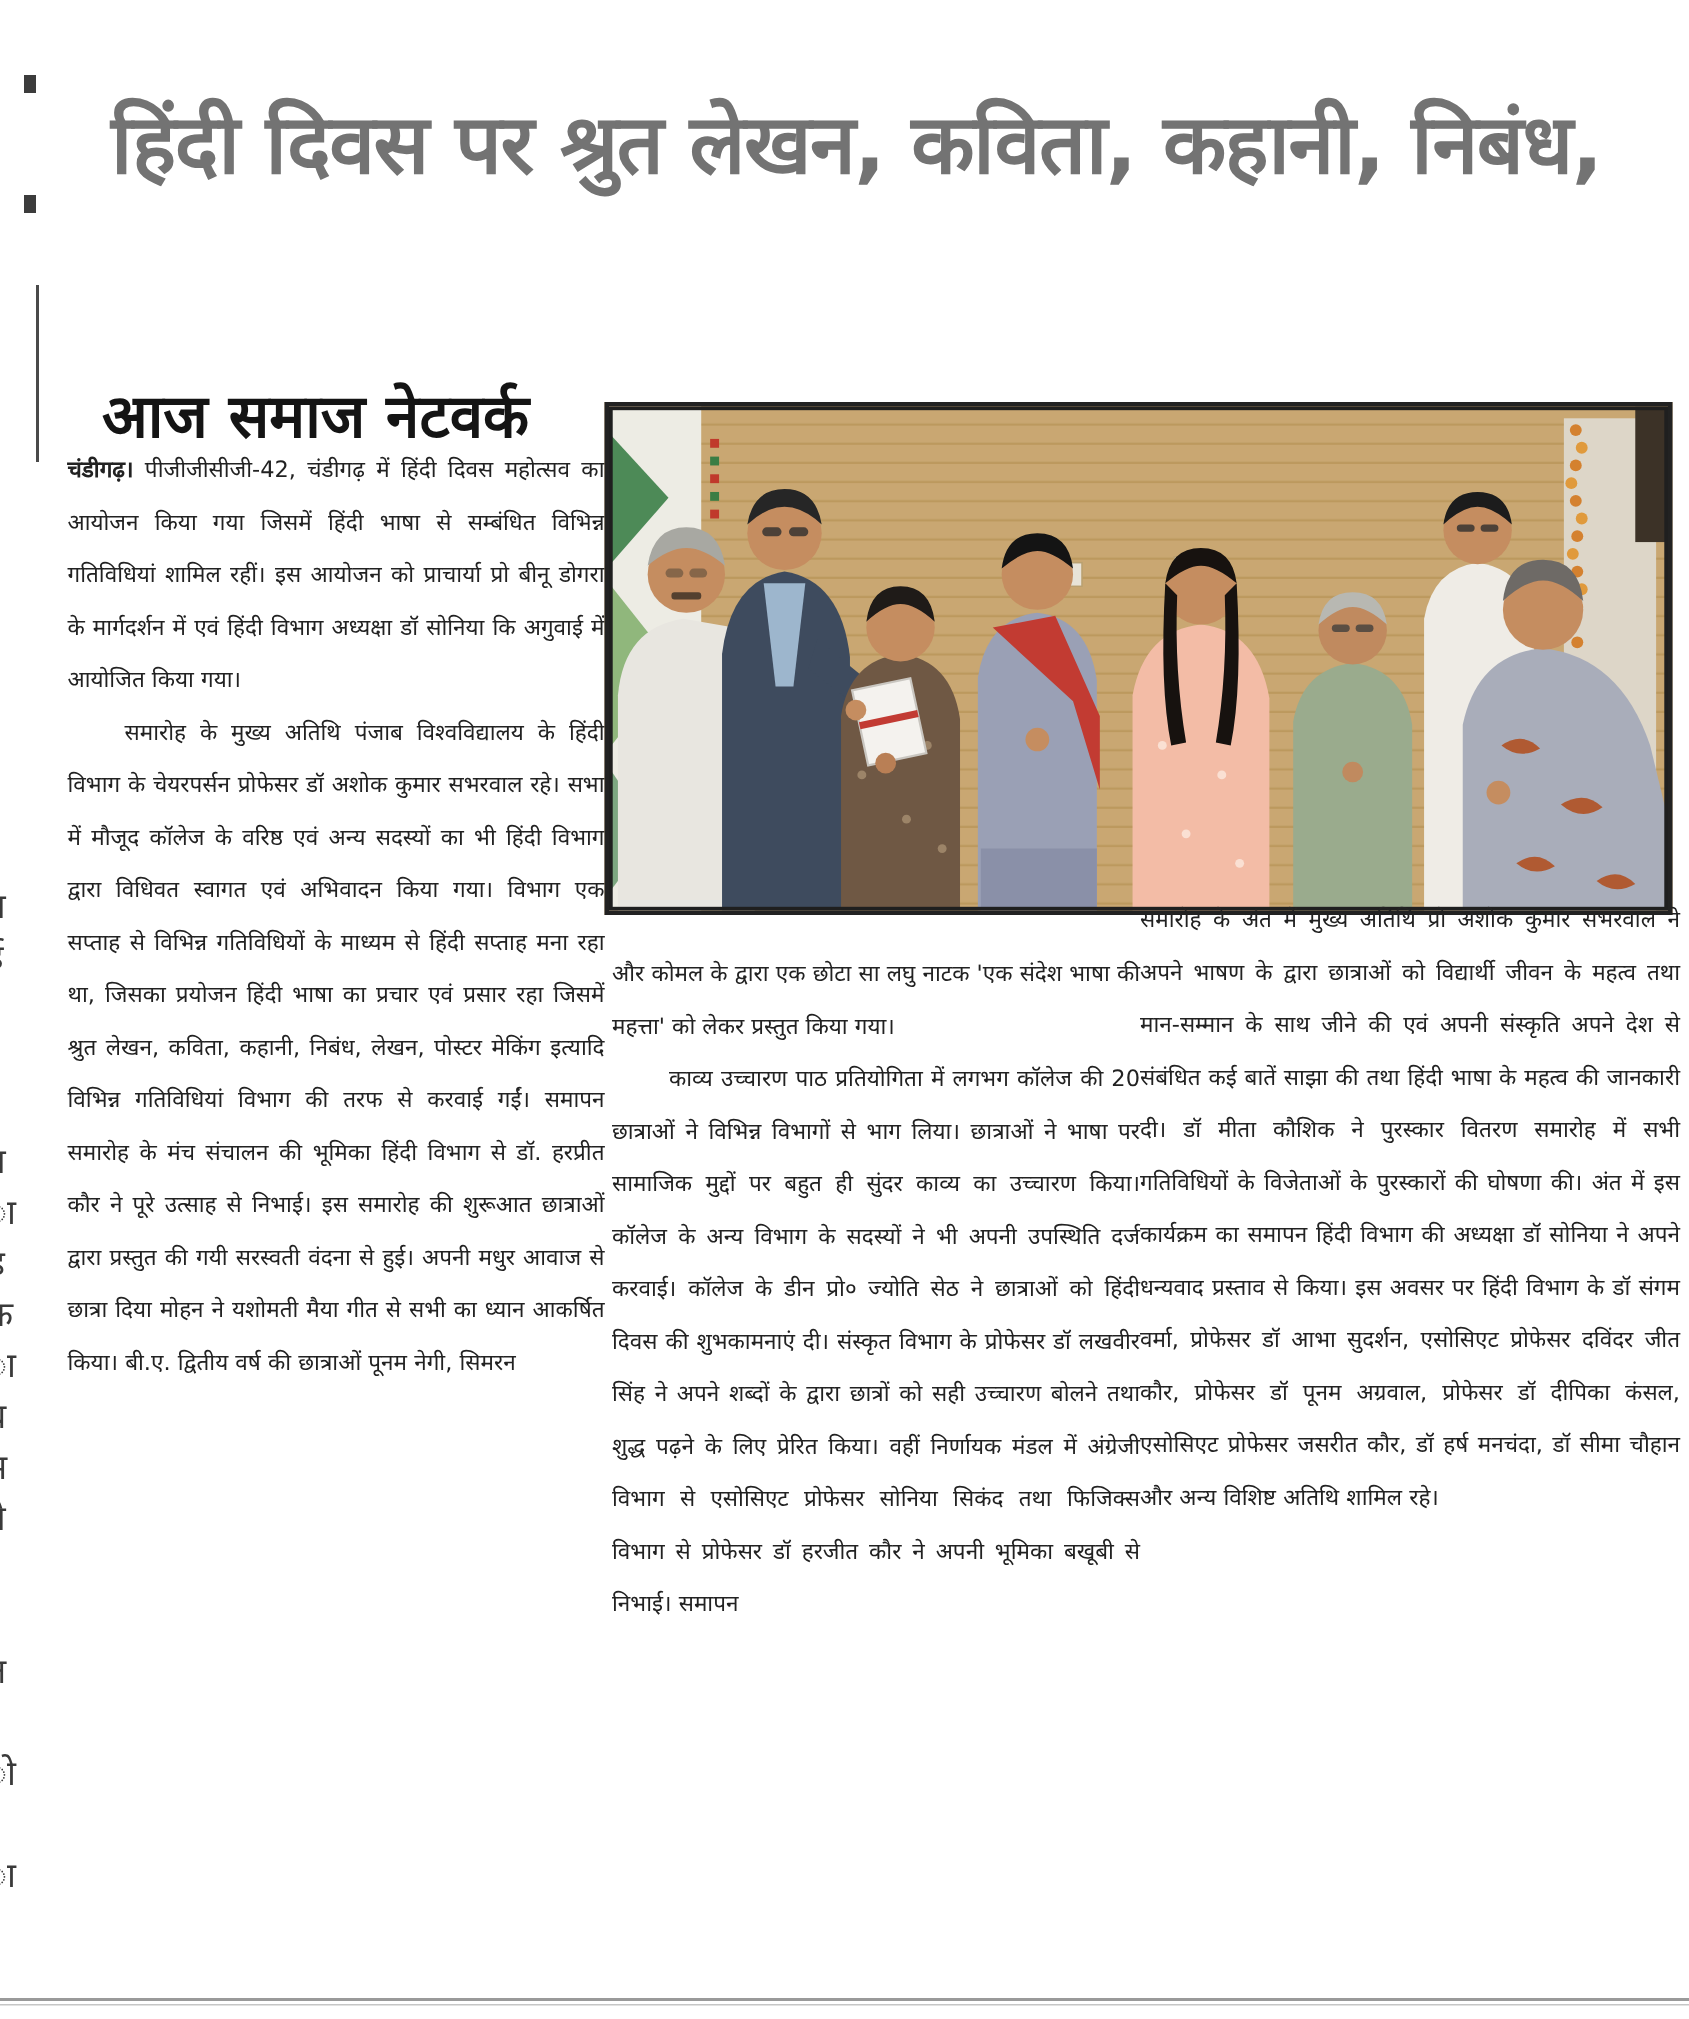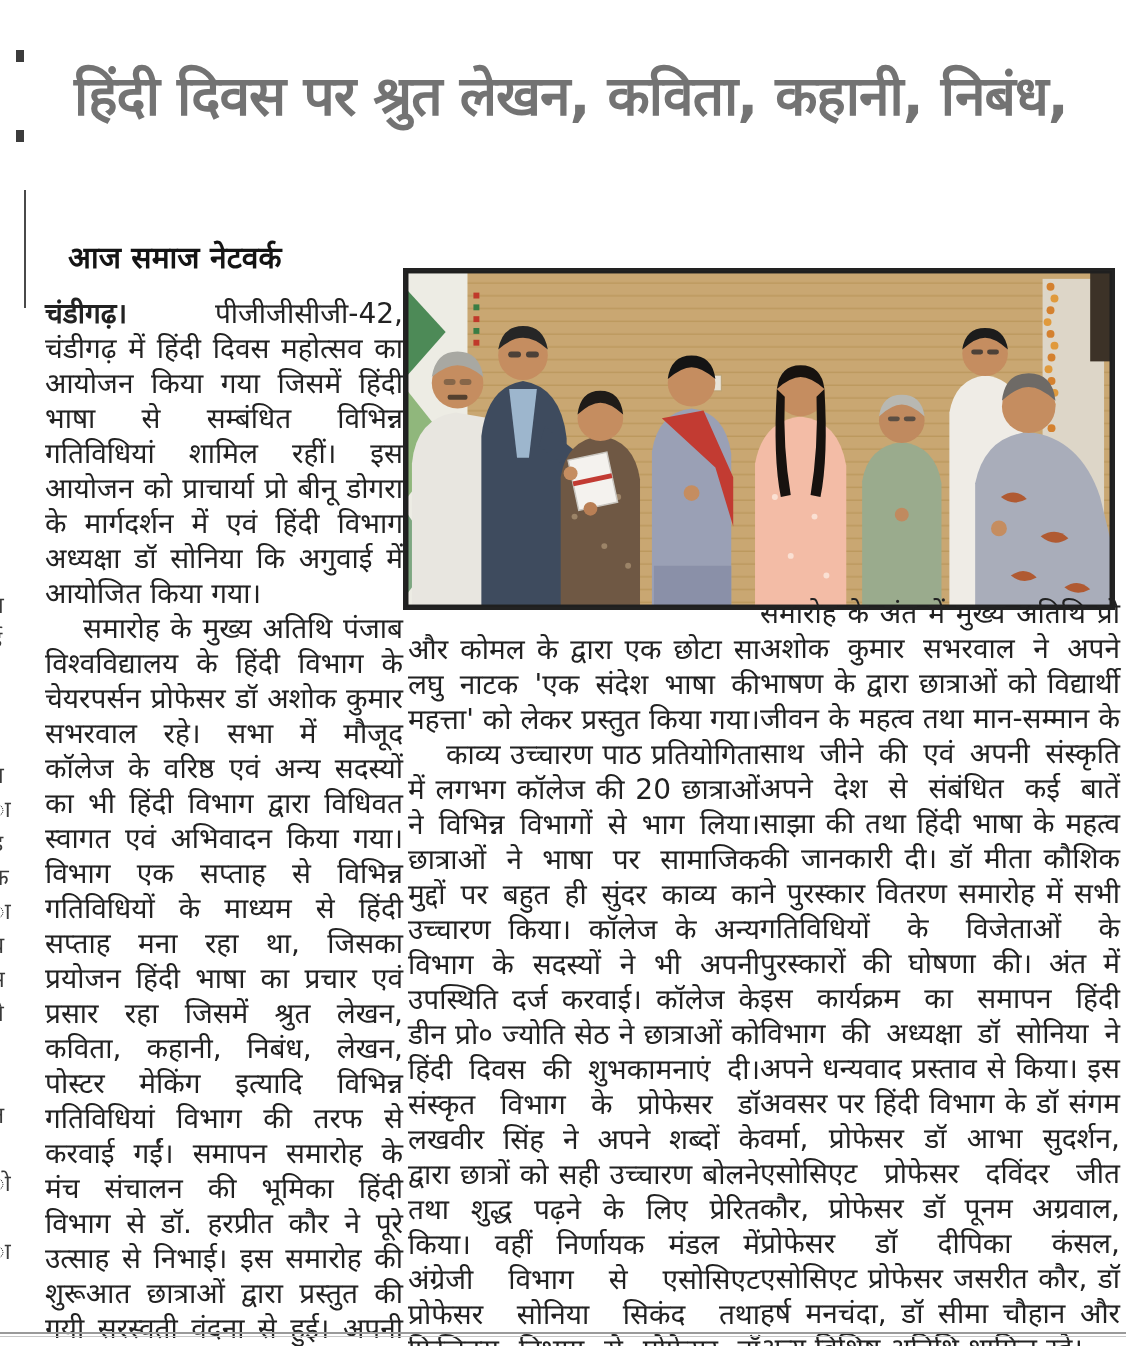--- a/index.html
+++ b/index.html
@@ -13,27 +13,27 @@
   }
   
   .headline{
     position:absolute;left:58px;top:28px;width:1058px;margin:16px;
     font-size:55px;font-weight:700;color:#737373;
     letter-spacing:-1px;line-height:104px;
   }
   .hl-line{display:block;white-space:nowrap;}
   
   .byline{
-    position:absolute;left:68px;top:236px;
-    font-size:30px;font-weight:700;color:#141414;
+    position:absolute;left:68px;top:248px;
+    font-size:40px;font-weight:700;color:#141414;
   }
   
   .col{
     position:absolute;
-    font-size:28px;line-height:35px;
+    font-size:15px;line-height:35px;
     text-align:justify;color:#222;
   }
   .col p{margin:0;}
   .col p.indent{text-indent:38px;}
   .col1{left:45px;top:296px;width:358px;height:1030px;}
   .col2{left:408px;top:632px;width:352px;height:700px;}
   .col3{left:760px;top:596px;width:360px;height:700px;}
   .dateline{font-weight:700;}
   
   .photo{

